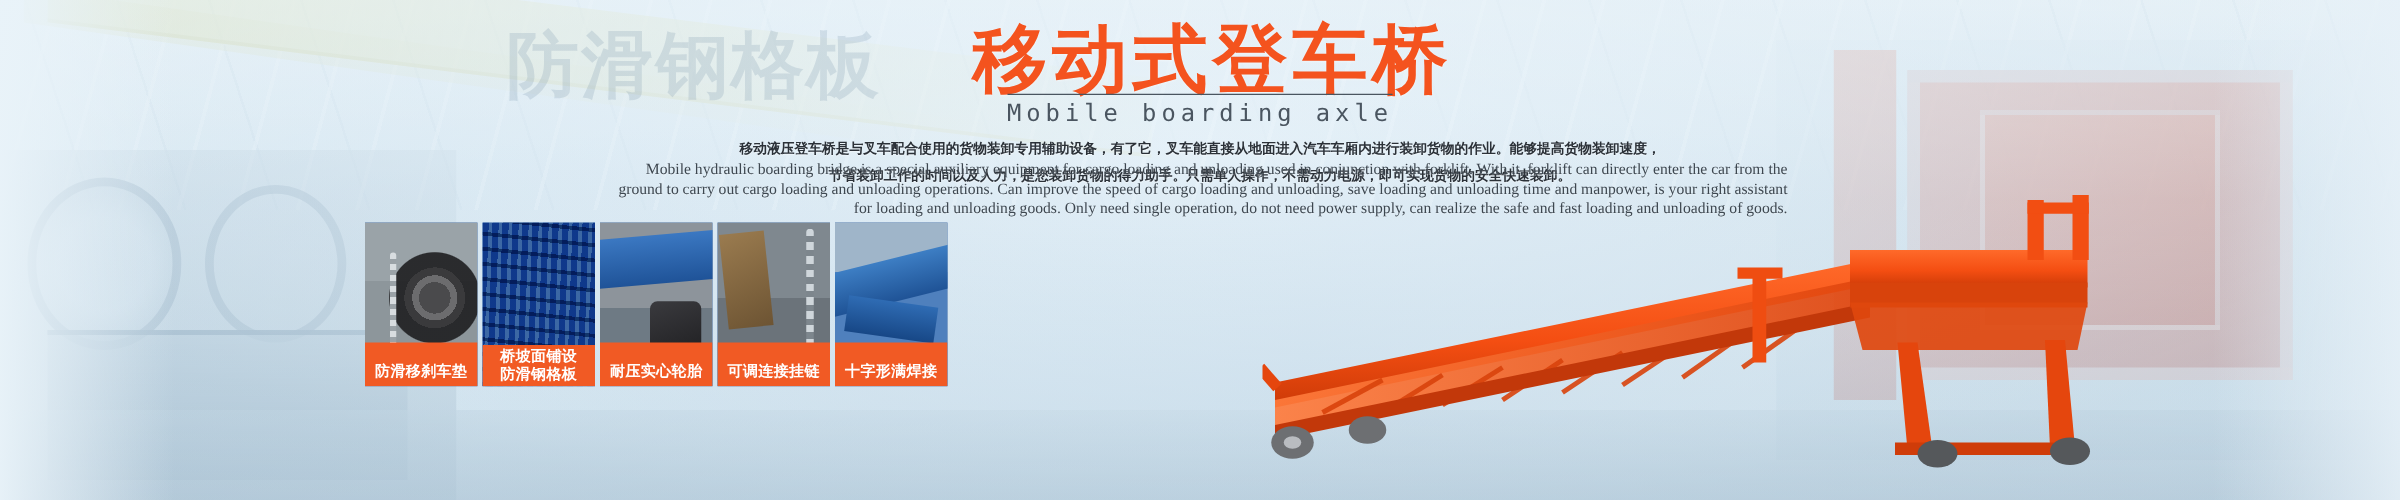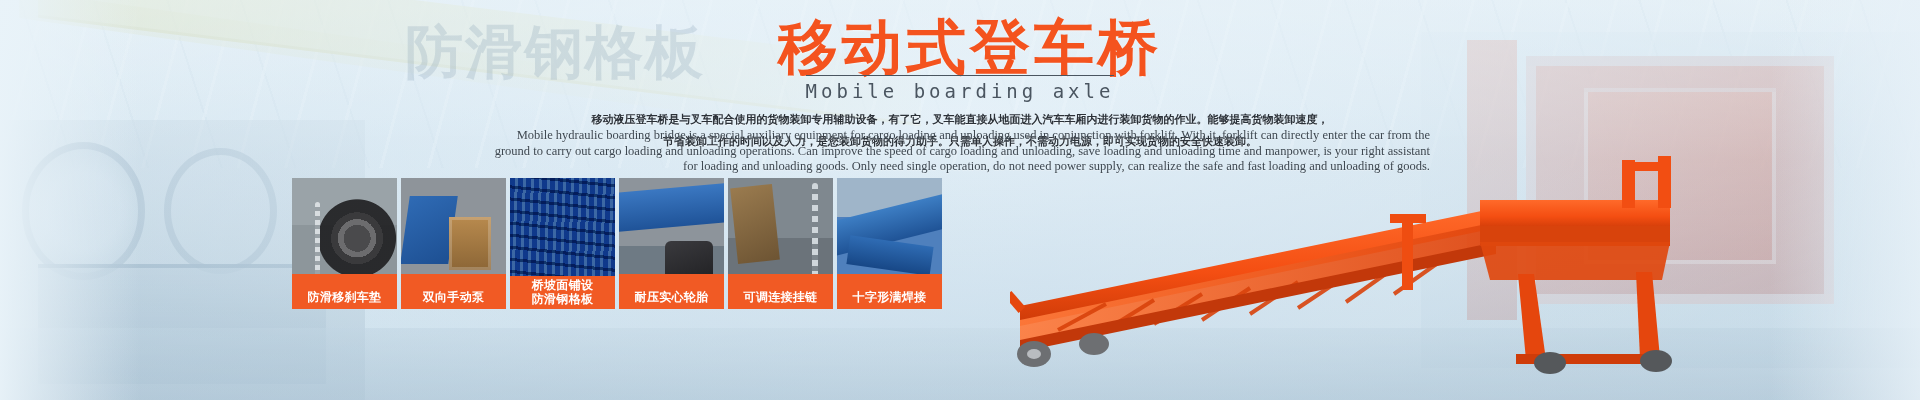--- a/index.html
+++ b/index.html
@@ -192,21 +192,21 @@
   
   .strip {
     position: absolute;
     left: 292px;
     top: 178px;
     display: flex;
     gap: 4px;
   }
   .feature {
     position: relative;
-    width: 105px;
+    width: 90px;
     height: 131px;
     overflow: hidden;
     background: #4a72a8;
   }
   .feature .photo {
     position: absolute; inset: 0;
   }
   .feature .cap {
     position: absolute;
     left: 0; right: 0; bottom: 0;
@@ -363,24 +363,20 @@
 
   <div class="desc-en">Mobile hydraulic boarding bridge is a special auxiliary equipment for cargo loading and unloading used in conjunction with forklift. With it, forklift can directly enter the car from the ground to carry out cargo loading and unloading operations. Can improve the speed of cargo loading and unloading, save loading and unloading time and manpower, is your right assistant for loading and unloading goods. Only need single operation, do not need power supply, can realize the safe and fast loading and unloading of goods.</div>
 
   <div class="strip">
 
     <div class="feature">
       <div class="photo ph-tire"></div>
       <div class="cap">防滑移刹车垫</div>
     </div>
 
-    <div class="feature">
-      <div class="photo ph-pump"></div>
-      <div class="cap">双向手动泵</div>
-    </div>
 
     <div class="feature two-line">
       <div class="photo ph-grate"></div>
       <div class="cap">
         <div>桥坡面铺设</div>
         <div>防滑钢格板</div>
       </div>
     </div>
 
     <div class="feature">

